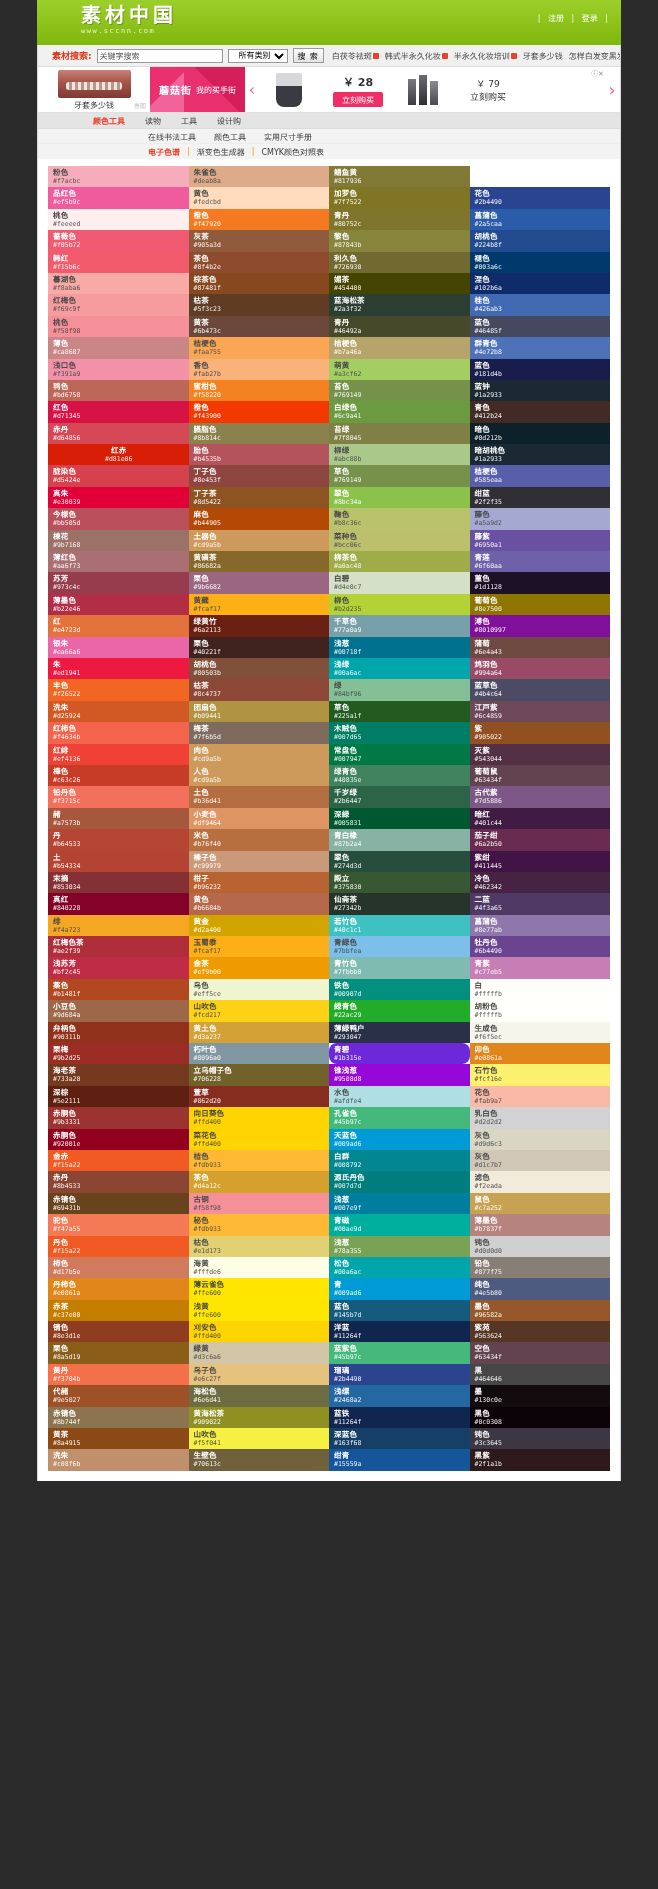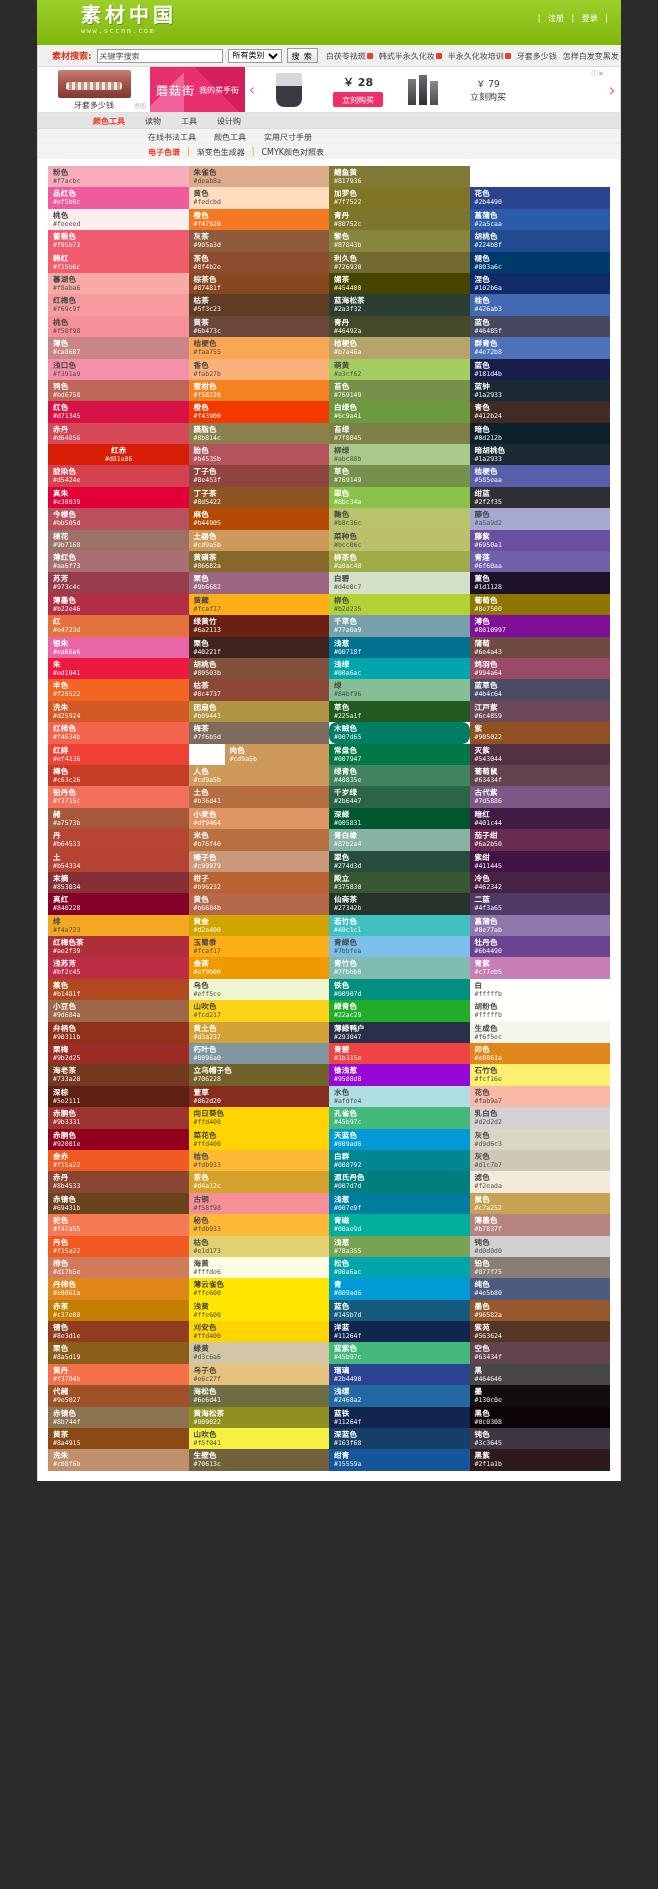--- a/index.html
+++ b/index.html
@@ -77,21 +77,21 @@
     padding-left:14px;
     position:relative;
   }
   .searchbar .lbl{color:#d9381e;font-weight:bold;font-size:9px;margin-right:5px;}
   .searchbar input[type=text]{
     width:120px;height:12px;font-size:8px;
     border:1px solid #9a9a9a;background:#fff;
     padding:0 2px;color:#555;outline:none;
   }
   .searchbar select{
-    margin-left:5px;height:14px;font-size:8px;border:1px solid #9a9a9a;background:#fff;
+    margin-left:5px;height:14px;font-size:8px;border:1px solid #9a9a9a;background:#fff;padding-left:6px;
   }
   .searchbar .gobtn{
     margin-left:5px;font-size:8px;border:1px solid #9a9a9a;
     background:linear-gradient(#fdfdfd,#e4e4e4);
     padding:1px 4px;cursor:pointer;letter-spacing:1px;
   }
   .hotwords{
     display:flex;align-items:center;margin-left:8px;flex:1;overflow:hidden;
   }
   .hotwords a{
@@ -121,21 +121,21 @@
     border-radius:3px;
   }
   .ad1 .cap{font-size:8px;color:#333;margin-top:1px;}
   .ad1 .mk{position:absolute;right:4px;bottom:2px;font-size:6px;color:#bbb;}
   .ad2{width:95px;background:#e8306e;overflow:hidden;position:relative;}
   .ad2 .tri{position:absolute;inset:0;
     background:
       linear-gradient(135deg,transparent 49%,#f2639b 50%) 0 0/34px 45px no-repeat,
       linear-gradient(45deg,transparent 49%,#d41f5b 50%) 40px 0/55px 45px no-repeat,
       #e8306e;}
-  .ad2 .t1{position:relative;color:#fff;font-size:12px;font-weight:normal;letter-spacing:1px;}
+  .ad2 .t1{position:relative;color:#fff;font-size:10px;font-weight:bold;letter-spacing:1px;}
   .ad2 .t2{position:relative;color:#fff;font-size:8px;margin-left:4px;}
   .adarrow{
     width:14px;color:#f06a9a;font-size:16px;display:flex;align-items:center;
     justify-content:center;background:#fff;cursor:pointer;
   }
   .ad3{width:60px;background:#fff;}
   .ad3 .dress{
     width:26px;height:34px;
     background:linear-gradient(#d8d8dc 0 38%,#3a3a42 38%);
     border-radius:2px 2px 8px 8px;
@@ -737,33 +737,33 @@
             <span class="hx">#6c4859</span>
           </div>
           <div class="sw" style="background: rgb(244, 99, 75); color: rgb(255, 255, 255);">
             <span class="nm">红柿色</span>
             <span class="hx">#f4634b</span>
           </div>
           <div class="sw" style="background: rgb(127, 107, 93); color: rgb(255, 255, 255);">
             <span class="nm">梅茶</span>
             <span class="hx">#7f6b5d</span>
           </div>
-          <div class="sw" style="background: rgb(0, 125, 101); color: rgb(255, 255, 255); border-radius: 8px;">
+          <div class="sw" style="background: rgb(0, 125, 101); color: rgb(255, 255, 255);">
             <span class="nm">木贼色</span>
             <span class="hx">#007d65</span>
           </div>
           <div class="sw" style="background: rgb(144, 80, 34); color: rgb(255, 255, 255);">
             <span class="nm">紫</span>
             <span class="hx">#905022</span>
           </div>
           <div class="sw" style="background: rgb(239, 65, 54); color: rgb(255, 255, 255);">
             <span class="nm">红緋</span>
             <span class="hx">#ef4136</span>
           </div>
-          <div class="sw" style="background: rgb(205, 154, 91); color: rgb(255, 255, 255); margin-left: 36px;">
+          <div class="sw" style="background: rgb(205, 154, 91); color: rgb(255, 255, 255);">
             <span class="nm">肉色</span>
             <span class="hx">#cd9a5b</span>
           </div>
           <div class="sw" style="background: rgb(0, 121, 71); color: rgb(255, 255, 255);">
             <span class="nm">常盘色</span>
             <span class="hx">#007947</span>
           </div>
           <div class="sw" style="background: rgb(84, 48, 68); color: rgb(255, 255, 255);">
             <span class="nm">灭紫</span>
             <span class="hx">#543044</span>
@@ -977,21 +977,21 @@
             <span class="hx">#f6f5ec</span>
           </div>
           <div class="sw" style="background: rgb(155, 45, 37); color: rgb(255, 255, 255);">
             <span class="nm">栗梅</span>
             <span class="hx">#9b2d25</span>
           </div>
           <div class="sw" style="background: rgb(128, 150, 160); color: rgb(255, 255, 255);">
             <span class="nm">朽叶色</span>
             <span class="hx">#8096a0</span>
           </div>
-          <div class="sw" style="background: #ef4444; color: rgb(255, 255, 255);">
+          <div class="sw" style="background: #6d28d9; color: rgb(255, 255, 255); border-radius: 8px;">
             <span class="nm">青碧</span>
             <span class="hx">#1b315e</span>
           </div>
           <div class="sw" style="background: rgb(224, 134, 26); color: rgb(255, 255, 255);">
             <span class="nm">卯色</span>
             <span class="hx">#e0861a</span>
           </div>
           <div class="sw" style="background: rgb(115, 58, 32); color: rgb(255, 255, 255);">
             <span class="nm">海老茶</span>
             <span class="hx">#733a20</span>

